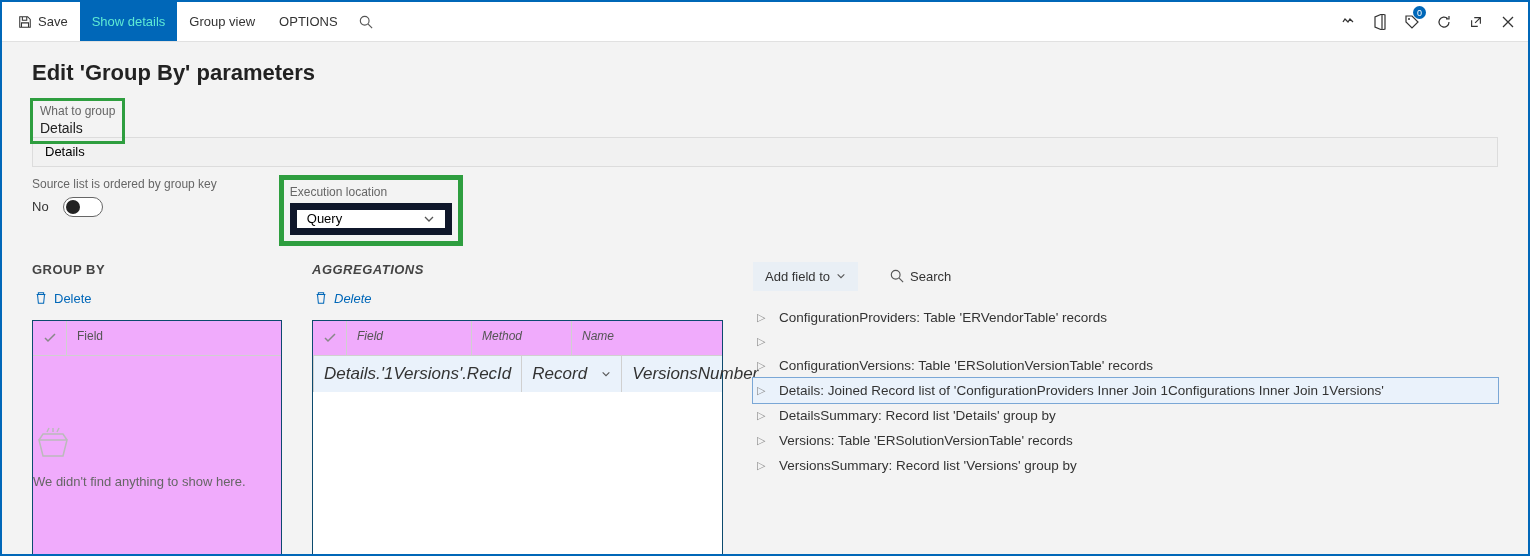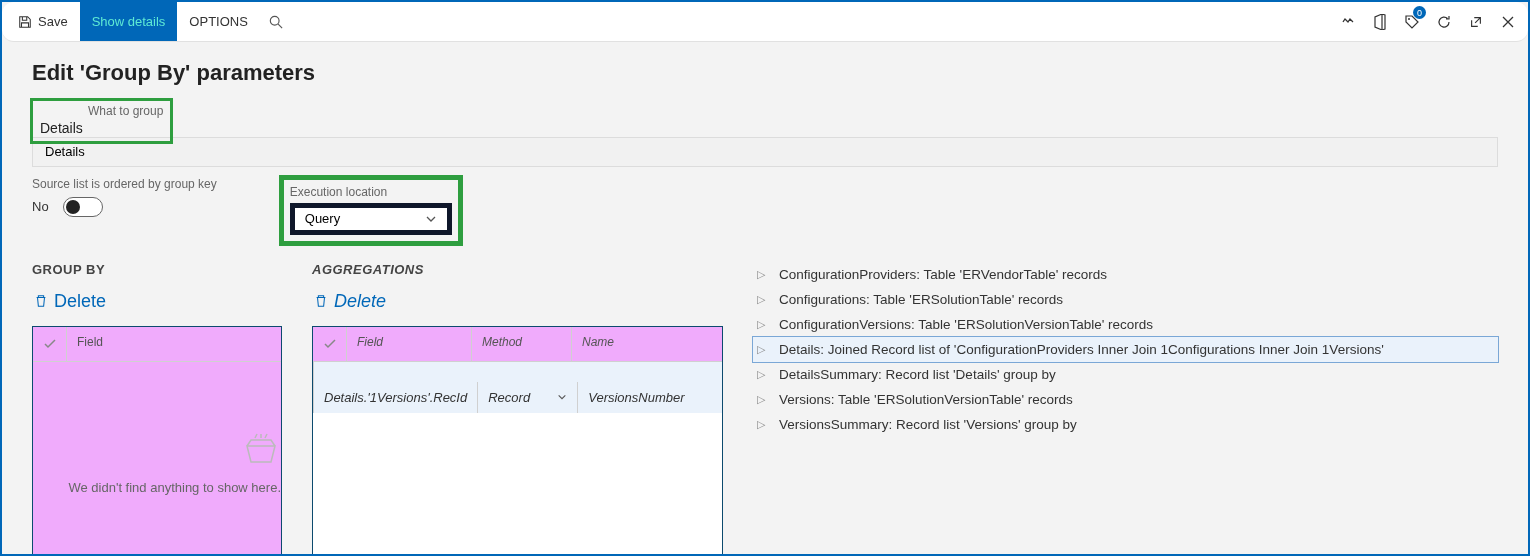--- a/index.html
+++ b/index.html
@@ -1,19 +1,19 @@
 <!DOCTYPE html>
 <html><head>
 <meta charset="utf-8">
 <style>
   * { margin: 0; padding: 0; box-sizing: border-box; font-family: "Segoe UI", Arial, sans-serif; }
   body { width: 1530px; height: 556px; border: 2px solid #0067b8; background: #f3f3f3; overflow: hidden; }
 
   
-  .cmdbar { height: 40px; background: #fff; border-bottom: 1px solid #e1e1e1; display: flex; align-items: stretch; padding: 0 4px; border-radius: 12px; }
+  .cmdbar { height: 40px; background: #fff; border-bottom: 1px solid #e1e1e1; display: flex; align-items: stretch; padding: 0 4px; }
   .cmdbar .cmd { display: flex; align-items: center; padding: 0 12px; font-size: 13px; color: #333; cursor: pointer; gap: 6px; }
   .cmdbar .cmd.active { background: #0067b8; color: #5eead4; }
   .cmdbar .spacer { flex: 1; }
   .cmdbar .icon { width: 32px; display:flex; align-items:center; justify-content:center; color:#333; cursor:pointer; }
   .badge-icon { position: relative; }
   .badge-icon .badge { position: absolute; top: 4px; right: 2px; background:#0067b8; color:#fff; font-size:9px; border-radius:50%; width:13px; height:13px; display:flex; align-items:center; justify-content:center; }
 
   
   .page { padding: 18px 30px 10px 30px; }
   .page-title { font-size: 22px; font-weight: 600; color: #222; margin-bottom: 14px; }
@@ -24,45 +24,45 @@
   .text-input-wide { width: 100%; height: 30px; background: #f1f1f1; border: 1px solid #dcdcdc; padding: 0 10px; font-size: 13px; }
   .highlight-green { outline: 3px solid #2e9e3f; outline-offset: -1px; }
 
   
   .row2 { display: flex; gap: 64px; align-items: flex-start; margin-top: 8px; }
   .toggle-wrap .field-label { margin-bottom: 6px; }
   .toggle-row { display:flex; align-items:center; gap:14px; }
   .toggle-no { font-size:13px; color:#333; }
   .toggle { width:40px; height:20px; border-radius:10px; border:1px solid #666; background:#fff; position:relative; }
   .toggle::after { content:""; position:absolute; left:2px; top:2px; width:14px; height:14px; border-radius:50%; background:#222; }
-  .select { display:flex; align-items:center; justify-content:space-between; height:32px; border:5px solid #0f172a; background:#fff; padding:0 10px; font-size:13px; }
+  .select { display:flex; align-items:center; justify-content:space-between; height:32px; border:7px solid #0f172a; background:#fff; padding:0 10px; font-size:13px; }
   .exec-outer { border: 3px solid #2e9e3f; padding: 5px 6px 6px 6px; width: 180px; }
   .exec-outer .field-label { margin-bottom: 4px; }
 
   
   .cols { display:flex; gap: 30px; margin-top: 18px; align-items:flex-start; }
   .col-left { width: 250px; }
   .col-mid { width: 411px; font-style: italic; }
   .section-h { font-size: 13px; font-weight: 600; color:#444; letter-spacing: .5px; margin-bottom: 10px; }
-  .link-btn { display:inline-flex; align-items:center; gap:6px; color:#0067b8; font-size:18px; cursor:pointer; padding:4px 2px; }
+  .link-btn { display:inline-flex; align-items:center; gap:6px; color:#0067b8; font-size:13px; cursor:pointer; padding:4px 2px; }
   .link-btn svg { width:14px; height:14px; }
 
   .grid { margin-top:10px; border:1px solid #0c4a6e; background:#f0abfc; }
   .grid-head { display:flex; border-bottom:1px solid #d0d0d0; }
   .gh-check { width:34px; border-right:1px solid #d0d0d0; display:flex; align-items:center; justify-content:center; height:34px; color:#888; }
   .gh-cell { flex:1; padding:8px 10px; font-size:12px; color:#555; border-right:1px solid #d0d0d0; }
   .gh-cell:last-child { border-right:none; }
-  .col-left .grid-body { height:200px; display:flex; flex-direction:column; align-items:flex-end; justify-content:center; color:#666; font-size:13px; gap:12px; }
+  .col-left .grid-body { height:200px; display:flex; flex-direction:column; align-items:flex-start; justify-content:center; color:#666; font-size:13px; gap:12px; }
   .empty-icon { width:40px; height:40px; color:#bbb; }
 
   .col-mid .gh-cell.m { flex:0 0 100px; }
   .col-mid .gh-cell.n { flex:0 0 150px; }
   .grid-row { display:flex; background:#eaf2fb; }
   .gr-check { width:34px; border-right:1px solid #d0d0d0; }
-  .gr-cell { padding:8px 10px; font-size:13px; color:#333; border-right:1px solid #d0d0d0;margin-top:20px; }
+  .gr-cell { padding:8px 10px; font-size:17px; color:#333; border-right:1px solid #d0d0d0; }
   .gr-cell.f { flex:1; }
   .gr-cell.m { flex:0 0 100px; display:flex; align-items:center; justify-content:space-between; }
   .gr-cell.n { flex:0 0 150px; border-right:none; }
   .col-mid .grid-body-rest { height:166px; background:#fff; }
 
   
   .col-right { flex:1; }
   .right-toolbar { display:flex; gap:20px; align-items:center; margin-bottom:14px; }
   .btn-lite { background:#e9eff5; padding:7px 12px; font-size:13px; color:#333; display:flex; align-items:center; gap:6px; cursor:pointer; }
   .btn-search { background:transparent; padding:7px 12px; font-size:13px; color:#333; display:flex; align-items:center; gap:6px; cursor:pointer; }
@@ -80,20 +80,23 @@
   <div class="cmd">
     <svg width="14" height="14" viewBox="0 0 16 16">
         <path fill="none" stroke="#333" stroke-width="1.2" d="M2 2h9l3 3v9H2z M5 2v4h5V2 M4 14v-5h8v5"></path>
       </svg>
     <span>Save</span>
   </div>
   <div class="cmd active">
     <span>Show details</span>
   </div>
   <div class="cmd">
+    <span>Group view</span>
+  </div>
+  <div class="cmd">
     <span>OPTIONS</span>
   </div>
   <div class="icon">
     <svg width="14" height="14" viewBox="0 0 16 16">
         <circle cx="6.5" cy="6.5" r="5" fill="none" stroke="#555" stroke-width="1.3"></circle>
         <line x1="10.5" y1="10.5" x2="15" y2="15" stroke="#555" stroke-width="1.3"></line>
       </svg>
   </div>
   <div class="spacer"></div>
   <div class="icon">
@@ -128,21 +131,21 @@
         <path d="M2 2l10 10M12 2L2 12" stroke="#333" stroke-width="1.3"></path>
       </svg>
   </div>
 </div>
 
 <div class="page">
   <div class="page-title">Edit 'Group By' parameters</div>
 
   <div class="field-block">
     <div style="display:inline-block;" class="highlight-green">
-      <div class="field-label" style="padding:4px 8px 0 8px;margin-left:48px;">What to group</div>
+      <div class="field-label" style="padding:4px 8px 0 8px;">What to group</div>
       <div style="padding:0 8px 6px 8px; font-size:14px; color:#222;">Details</div>
     </div>
     <input class="text-input-wide" style="margin-top: -28px; padding-left: 12px; position: relative; z-index: -1;" type="text" value="Details">
   </div>
 
   <div class="row2">
     <div class="toggle-wrap">
       <div class="field-label">Source list is ordered by group key</div>
       <div class="toggle-row">
         <span class="toggle-no">No</span>
@@ -216,28 +219,42 @@
                 <path d="M2 4l4 4 4-4" fill="none" stroke="#555" stroke-width="1.3"></path>
               </svg>
           </div>
           <div class="gr-cell n">VersionsNumber</div>
         </div>
         <div class="grid-body-rest"></div>
       </div>
     </div>
 
     <div class="col-right">
+      <div class="right-toolbar">
+        <div class="btn-lite">
+          <span>Add field to</span>
+          <svg width="10" height="10" viewBox="0 0 12 12">
+              <path d="M2 4l4 4 4-4" fill="none" stroke="#555" stroke-width="1.3"></path>
+            </svg>
+        </div>
+        <div class="btn-search">
+          <svg width="14" height="14" viewBox="0 0 16 16">
+              <circle cx="6.5" cy="6.5" r="5" fill="none" stroke="#555" stroke-width="1.3"></circle>
+              <line x1="10.5" y1="10.5" x2="15" y2="15" stroke="#555" stroke-width="1.3"></line>
+            </svg>
+          <span>Search</span>
+        </div>
+      </div>
       <div class="tree" id="tree">
           <div class="tree-item">
             <span class="expander">▷</span>
             <span>ConfigurationProviders: Table 'ERVendorTable' records</span>
           </div>
           <div class="tree-item">
             <span class="expander">▷</span>
-            <span>Configurations: Table 'ERSolutionTable' records</span>
           </div>
           <div class="tree-item">
             <span class="expander">▷</span>
             <span>ConfigurationVersions: Table 'ERSolutionVersionTable' records</span>
           </div>
           <div class="tree-item sel">
             <span class="expander">▷</span>
             <span>Details: Joined Record list of 'ConfigurationProviders Inner Join 1Configurations Inner Join 1Versions'</span>
           </div>
           <div class="tree-item">

